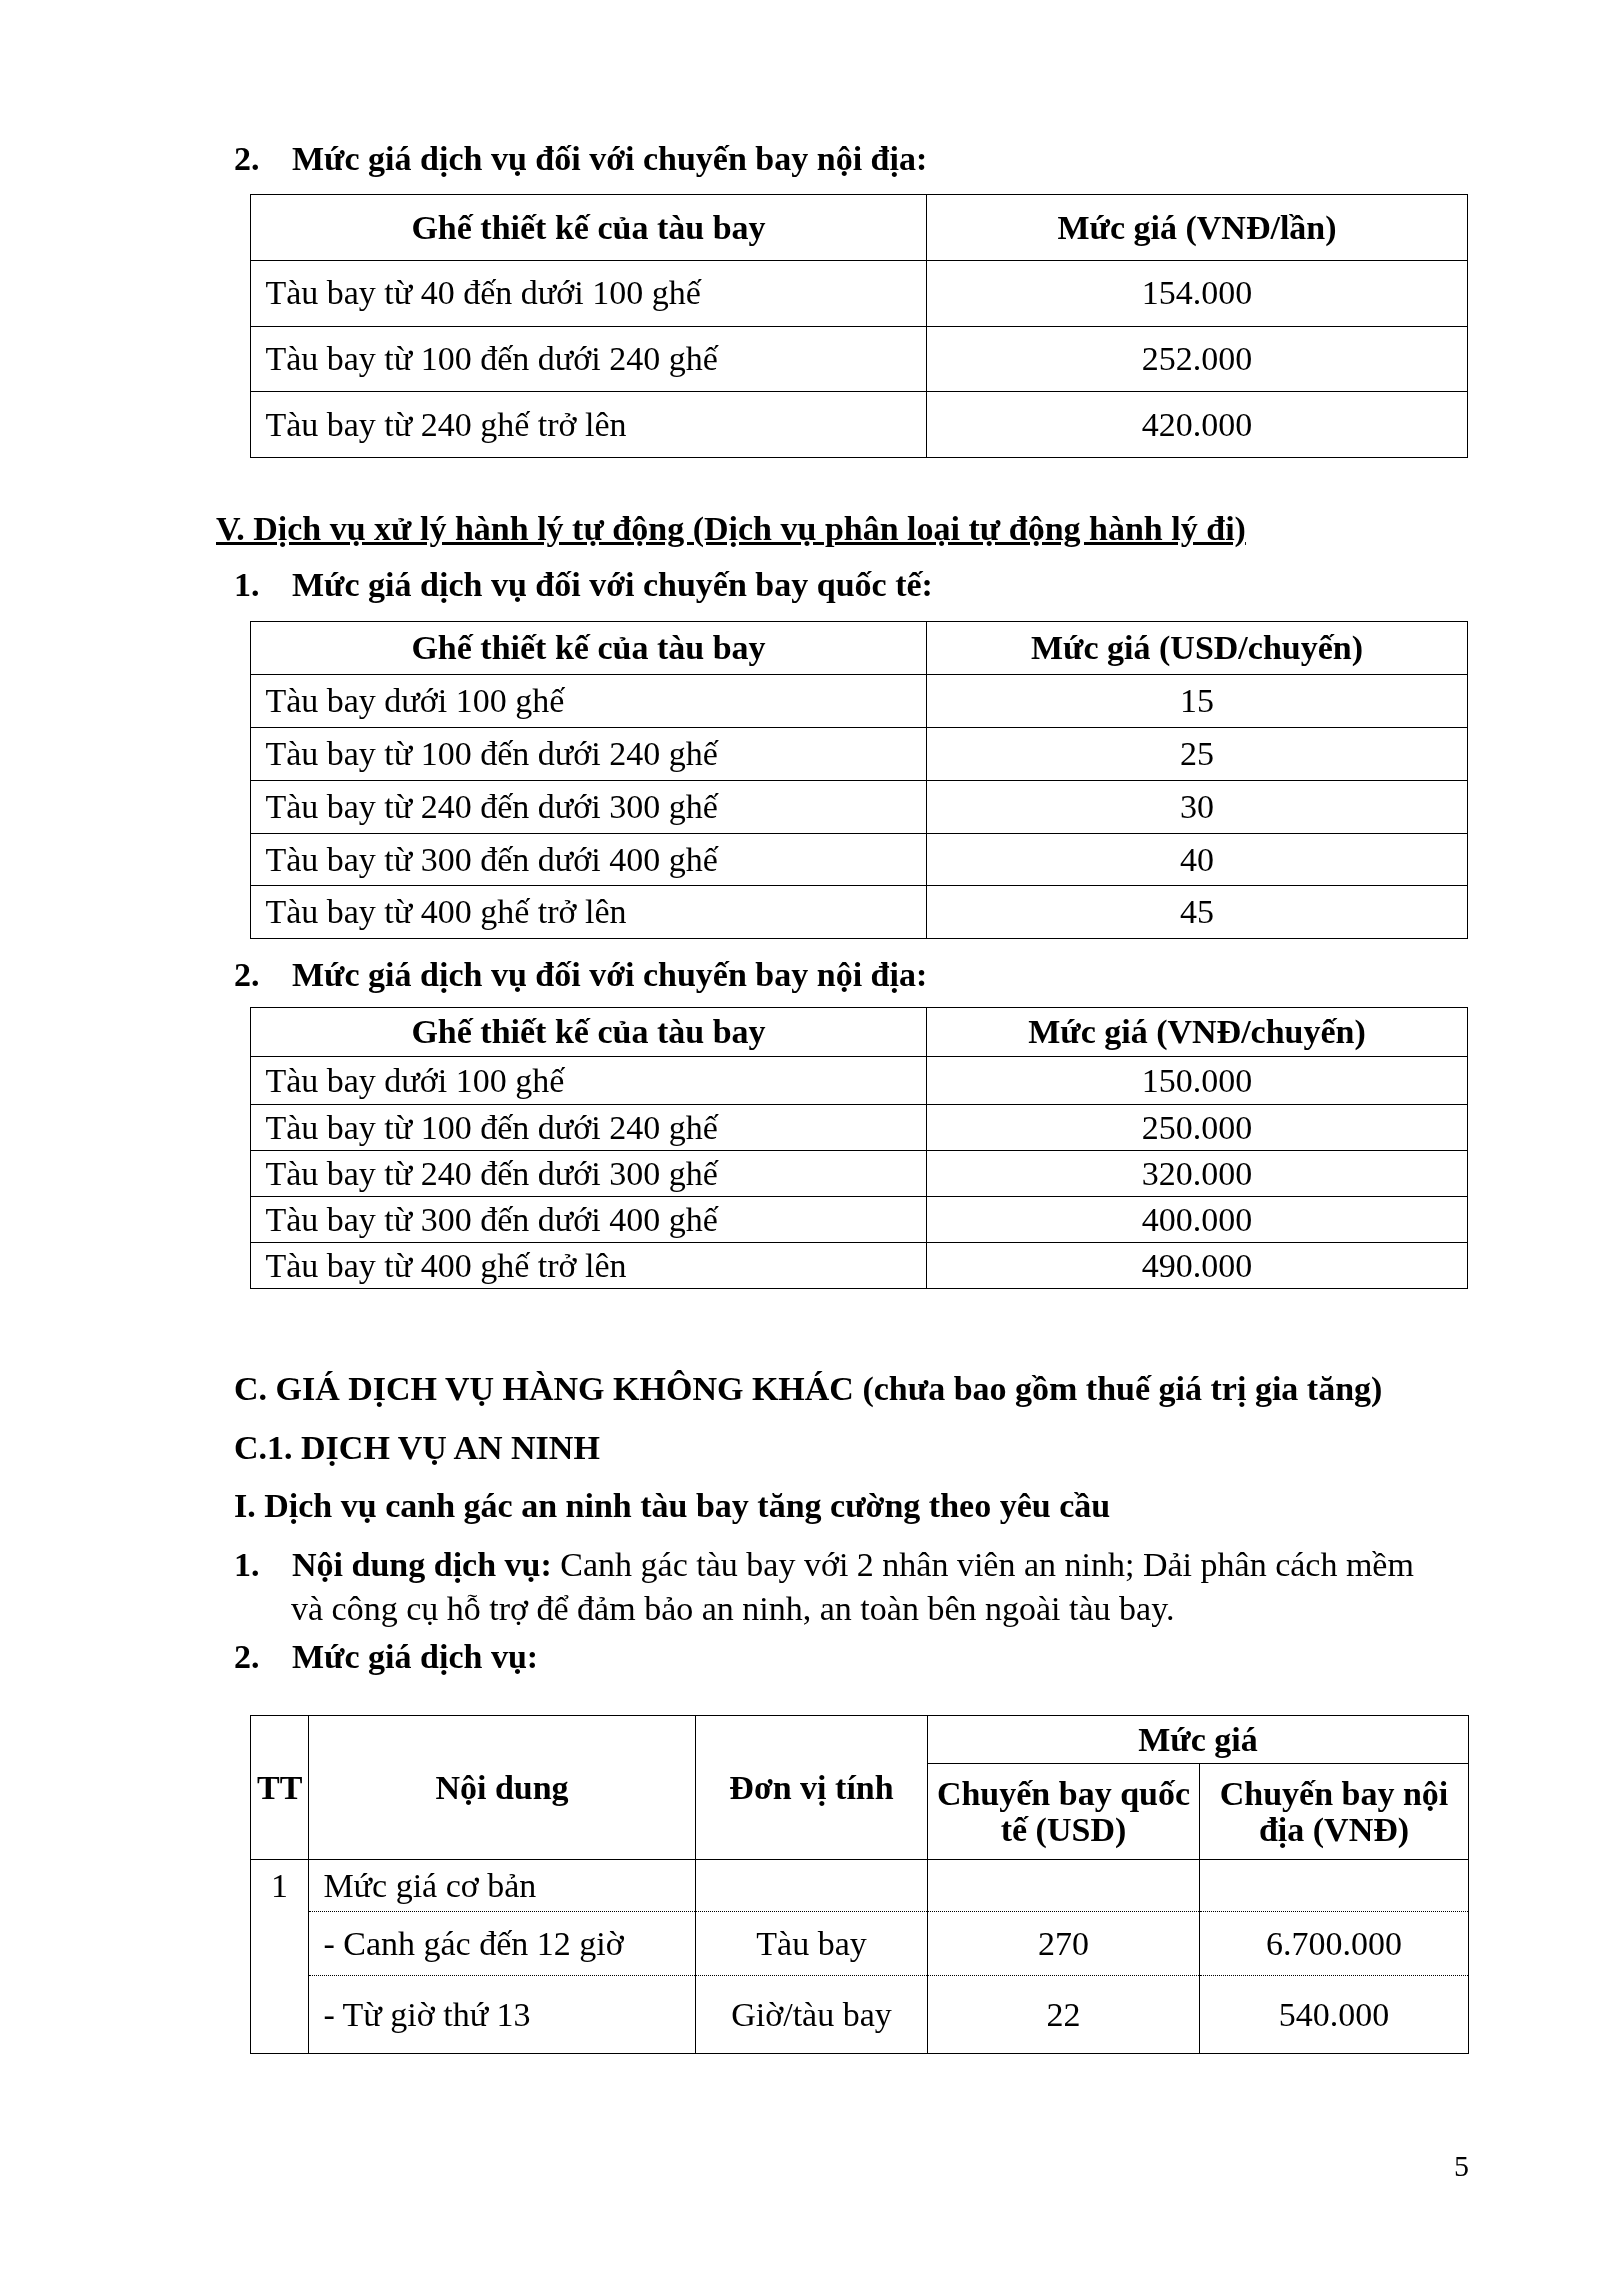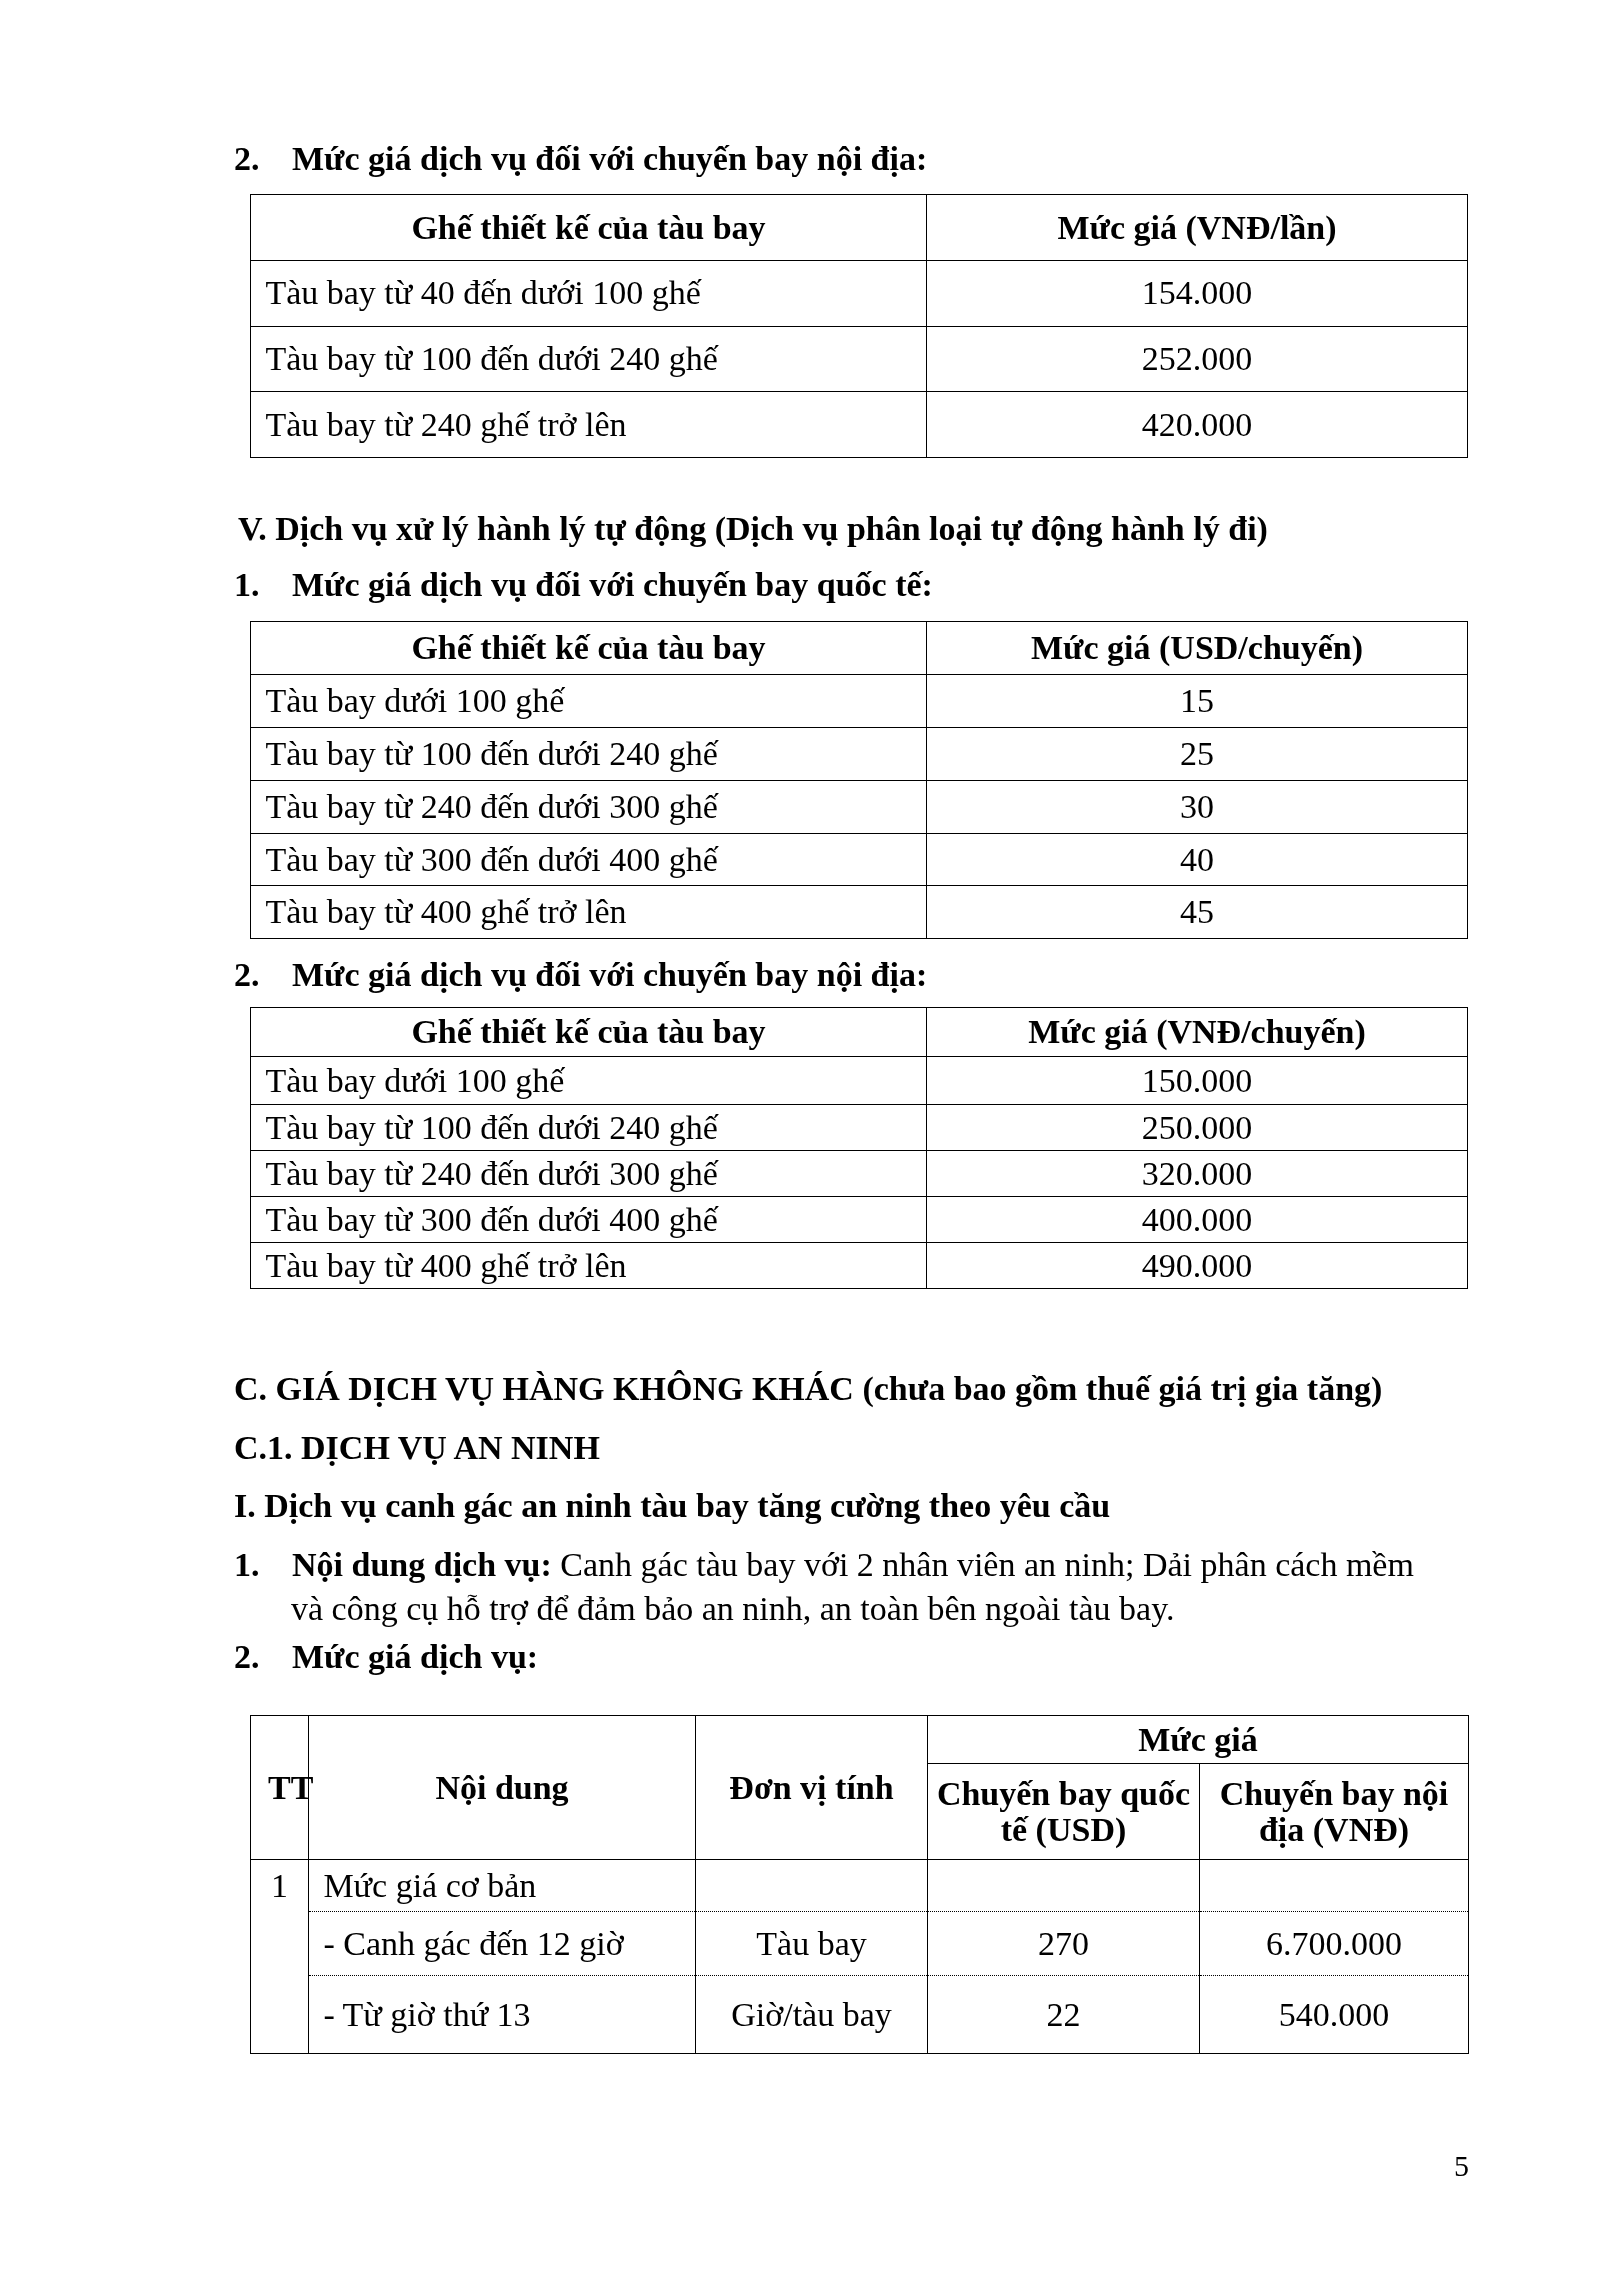--- a/index.html
+++ b/index.html
@@ -46,21 +46,21 @@
     <td class="l">Tàu bay từ 100 đến dưới 240 ghế</td>
     <td class="c">252.000</td>
   </tr>
   <tr style="height:53px">
     <td class="l">Tàu bay từ 240 ghế trở lên</td>
     <td class="c">420.000</td>
   </tr>
 </tbody>
   </table>
 
-<div class="abs h" style="left:238px; top:512px;">V. Dịch vụ xử lý hành lý tự động (Dịch vụ phân loại tự động hành lý đi)</div>
+<div class="abs h" style="left:216px; top:512px;text-decoration:underline;">V. Dịch vụ xử lý hành lý tự động (Dịch vụ phân loại tự động hành lý đi)</div>
 
 <div class="abs h" style="left:234px; top:568px;">
   <span>1.</span>
   <span style="position:absolute; left:58px;">Mức giá dịch vụ đối với chuyến bay quốc tế:</span>
 </div>
 
 <table style="left:250px; top:621px; width:1217px; height:317px;">
   <colgroup>
       <col style="width:676px">
       <col style="width:541px">
@@ -149,21 +149,21 @@
 <table style="left:250px; top:1715px; width:1217px; height:338px;">
   <colgroup>
     <col style="width:58px">
       <col style="width:387px">
       <col style="width:232px">
       <col style="width:272px">
       <col style="width:269px">
   </colgroup>
   <tbody>
       <tr style="height:48px">
-    <th rowspan="2" style="padding:0 17px;">TT</th>
+    <th rowspan="2" style="padding:0 6px;">TT</th>
     <th rowspan="2">Nội dung</th>
     <th rowspan="2">Đơn vị tính</th>
     <th colspan="2">Mức giá</th>
   </tr>
   <tr style="height:96px">
     <th style="padding:0 2.6px; white-space:normal;">Chuyến bay quốc tế (USD)</th>
     <th style="padding:0 6.5px; white-space:normal;">Chuyến bay nội địa (VNĐ)</th>
   </tr>
   <tr style="height:52px">
     <td rowspan="3" class="c" style="vertical-align:top; padding-top:7.9px; padding-left:2.6px; padding-right:2.6px;">1</td>

